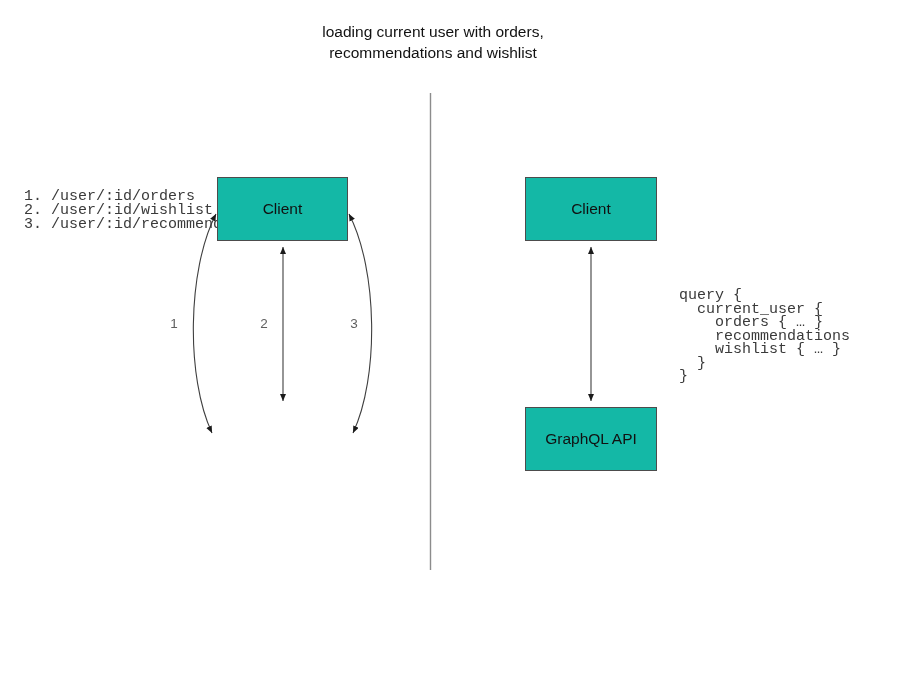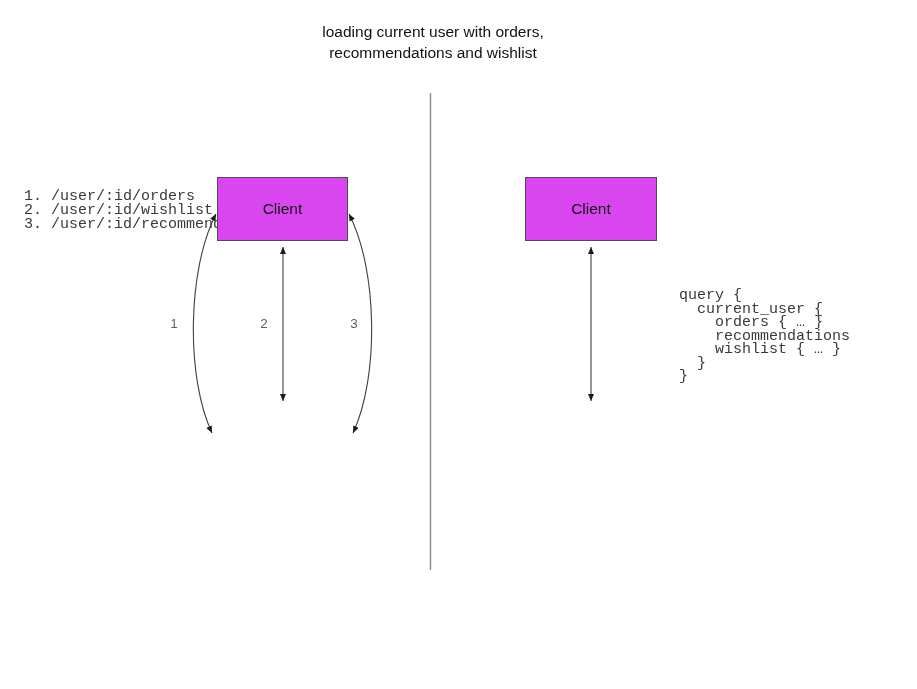--- a/index.html
+++ b/index.html
@@ -25,21 +25,21 @@
   .overlay {
     position: absolute;
     left: 0; top: 0;
     width: 917px; height: 689px;
   }
   .node-box {
     position: absolute;
     box-sizing: border-box;
     width: 131px;
     height: 64px;
-    background: #d946ef;
+    background: #14b8a6;
     border: 1.5px solid #4c4c4c;
     display: flex;
     align-items: center;
     justify-content: center;
     font-size: 15.5px;
     color: #111111;
   }
   .box-client-left  { left: 217px; top: 177px; }
   .box-rest         { left: 217px; top: 407px; }
   .box-client-right { left: 525px; top: 177px; width: 132px; }
@@ -102,20 +102,23 @@
 
 
   <span class="arrow-num num-1">1</span>
   <span class="arrow-num num-2">2</span>
   <span class="arrow-num num-3">3</span>
 
   <div class="node-box box-client-right">
     <span>Client</span>
   </div>
 
+  <div class="node-box box-graphql">
+    <span>GraphQL API</span>
+  </div>
 
   <pre class="code query">query {
   current_user {
     orders { … }
     recommendations { … }
     wishlist { … }
   }
 }</pre>
 
 </div>

